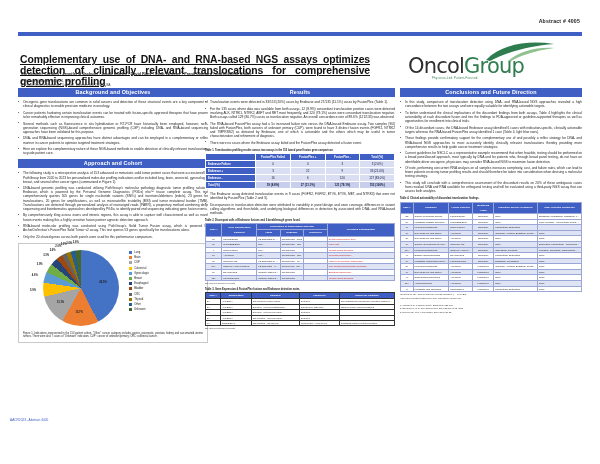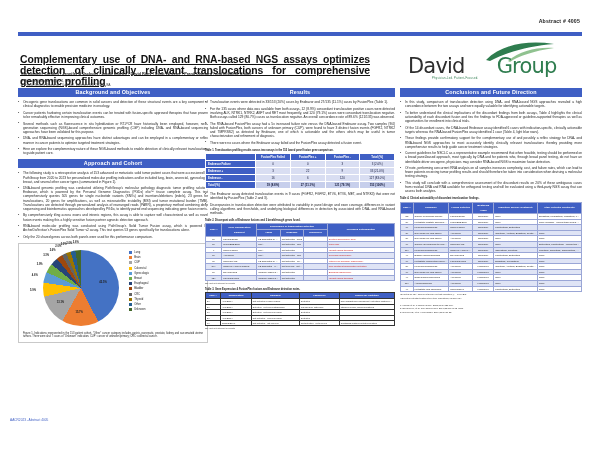--- a/index.html
+++ b/index.html
@@ -18,21 +18,21 @@
            font-size:3.9px;line-height:4.8px;font-weight:bold;color:#222;}
   .affil{position:absolute;left:21px;top:79px;width:330px;
          font-size:2.9px;line-height:4.0px;color:#333;}
   .abstract-no{position:absolute;right:20px;top:18px;
                font-size:5.2px;font-weight:bold;color:#222;letter-spacing:.2px;}
 
   
   .pglogo{position:absolute;left:408px;top:40px;width:160px;height:44px;}
   .pglogo .wordmark{position:absolute;left:0;top:14px;font-size:21px;
       letter-spacing:-0.8px;color:#2e2e2e;font-family:"DejaVu Sans",sans-serif;}
-  .pglogo .wordmark .g{color:#2f7d4f;margin-left:32px;}
+  .pglogo .wordmark .g{color:#2f7d4f;}
   .pglogo .tag{position:absolute;left:24px;top:37px;font-size:2.7px;color:#2f7d4f;
       letter-spacing:.25px;}
   .pglogo svg{position:absolute;left:76px;top:0px;}
 
   
   .pgdx{position:absolute;right:18px;bottom:38px;font-size:24px;font-weight:bold;
         letter-spacing:-1.5px;font-family:"DejaVu Sans",sans-serif;color:#3b4a7a;}
   .pgdx .d{color:#e8b23a;}
   .pgdx .x{color:#e8b23a;font-size:17px;}
 
@@ -114,21 +114,21 @@
   <div class="affil">
     <div>¹PathGroup, Nashville, TN 37211, USA</div>
     <div>²Personal Genome Diagnostics (Labcorp), Baltimore, MD 21224, USA</div>
   </div>
 
   <div class="pglogo">
     <svg width="72" height="22" viewBox="0 0 72 22">
       <path d="M2 20 C 18 4, 44 0, 70 4 C 46 6, 22 12, 6 21 Z" fill="#2f7d4f"></path>
       <path d="M24 21 C 36 11, 52 7, 70 8 C 50 11, 34 16, 26 22 Z" fill="#7cb77c" opacity="0.85"></path>
     </svg>
-    <div class="wordmark"><span>David</span><span class="g">Group</span></div>
+    <div class="wordmark"><span>Oncol</span><span class="g">Group</span></div>
     <div class="tag">Physician-Led. Patient-Focused.</div>
   </div>
 
   <div class="col col-1">
 
     <div class="sec-head">Background and Objectives</div>
 
     <ul class="bullets">
       <li>Oncogenic gene translocations are common in solid cancers and detection of these structural events are a key component of clinical diagnostics to enable precision medicine in oncology.</li>
       <li>Cancer patients harboring certain translocation events can be treated with fusion-specific approved therapies that have proven to be remarkably effective in improving clinical outcomes.</li>

